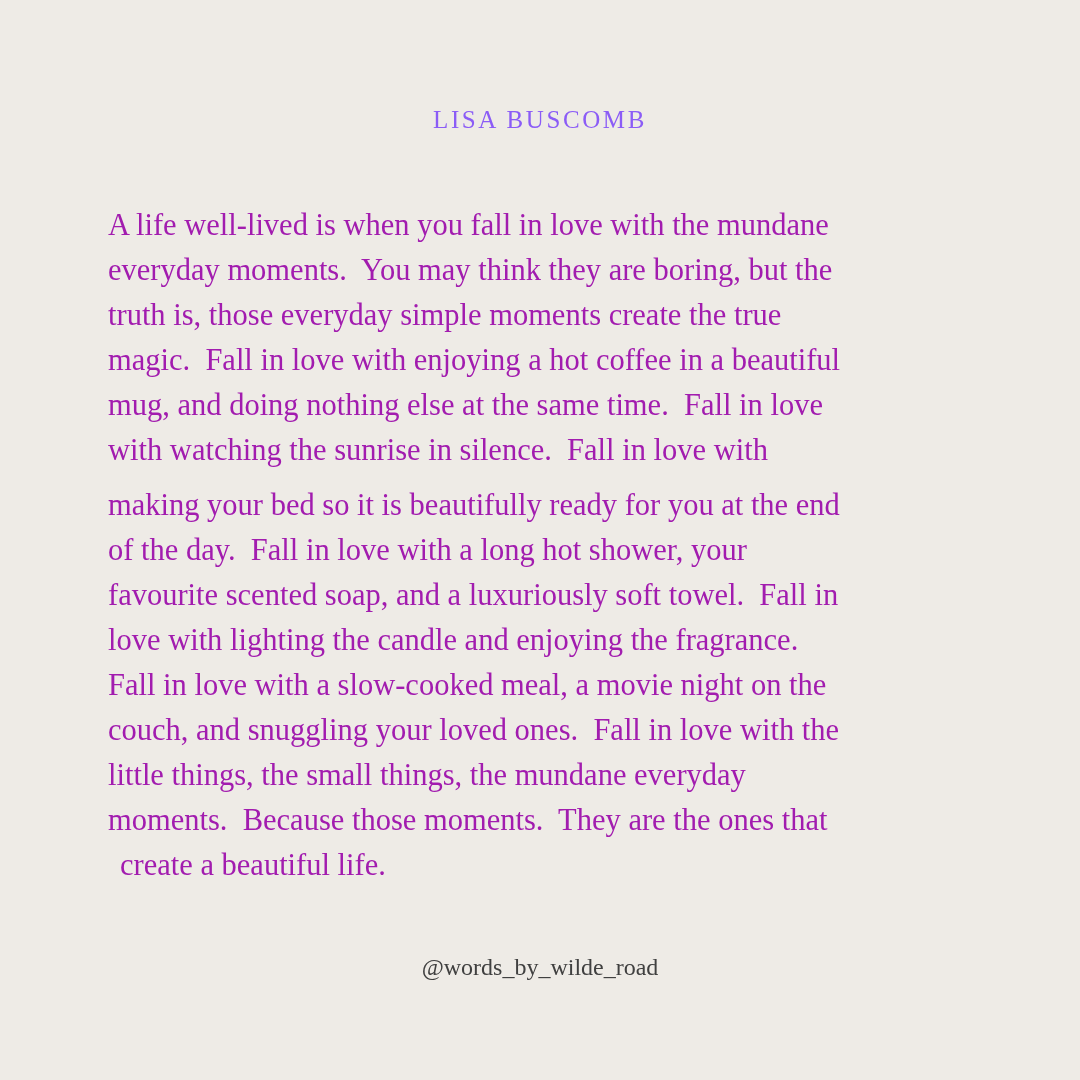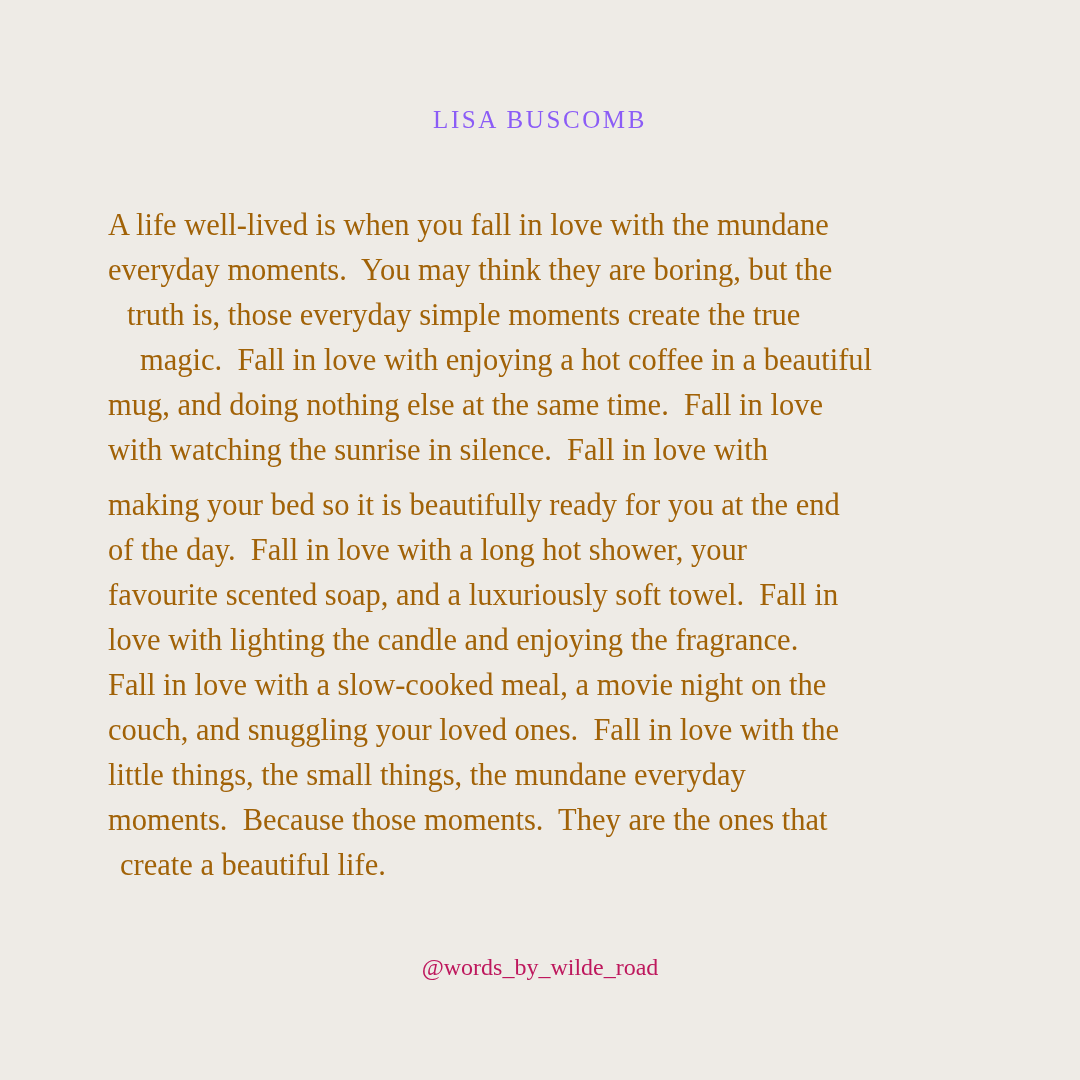--- a/index.html
+++ b/index.html
@@ -15,52 +15,52 @@
       top: 106px; left: 0; width: 1080px;
       text-align: center;
       font-size: 25px;
       letter-spacing: 2.6px;
       color: #8b5cf6;
     }
     .body-text {
       position: absolute;
       top: 203px; left: 108px; width: 864px;
       font-size: 30.5px;
-      color: #a16207;
+      color: #a21caf;
     }
     .line {
       height: 45px;
       line-height: 45px;
       white-space: nowrap;
       text-align: justify;
       text-align-last: justify;
       word-spacing: 0px;
     }
     .line.last {
       text-align-last: left;
       margin-left: 12px;
     }
     .handle {
       position: absolute;
       top: 954px; left: 0; width: 1080px;
       text-align: center;
       font-size: 24px;
-      color: #be185d;
+      color: #404040;
     }
   </style>
 </head>
 <body>
 
 <div class="author">LISA BUSCOMB</div>
 
 <div class="body-text">
   <div class="line" style="white-space: pre; text-align: left; text-align-last: left;">A life well-lived is when you fall in love with the mundane</div>
   <div class="line" style="white-space: pre; text-align: left; text-align-last: left;">everyday moments.  You may think they are boring, but the</div>
-  <div class="line" style="white-space: pre; text-align: right; text-align-last: left; margin-left: 19px;">truth is, those everyday simple moments create the true</div>
-  <div class="line" style="white-space: pre; text-align: left; text-align-last: left; margin-left: 32px;">magic.  Fall in love with enjoying a hot coffee in a beautiful</div>
+  <div class="line" style="white-space: pre; text-align: right; text-align-last: left;">truth is, those everyday simple moments create the true</div>
+  <div class="line" style="white-space: pre; text-align: left; text-align-last: left;">magic.  Fall in love with enjoying a hot coffee in a beautiful</div>
   <div class="line" style="white-space: pre; text-align: left; text-align-last: left;">mug, and doing nothing else at the same time.  Fall in love</div>
   <div class="line" style="white-space: pre; text-align: center; text-align-last: left;">with watching the sunrise in silence.  Fall in love with</div>
   <div class="line" style="white-space: pre; text-align: left; text-align-last: left; margin-top: 10px;">making your bed so it is beautifully ready for you at the end</div>
   <div class="line" style="white-space: pre; text-align: left; text-align-last: left;">of the day.  Fall in love with a long hot shower, your</div>
   <div class="line" style="white-space: pre; text-align: right; text-align-last: left;">favourite scented soap, and a luxuriously soft towel.  Fall in</div>
   <div class="line" style="white-space: pre; text-align: center; text-align-last: left;">love with lighting the candle and enjoying the fragrance.</div>
   <div class="line" style="white-space: pre; text-align: left; text-align-last: left;">Fall in love with a slow-cooked meal, a movie night on the</div>
   <div class="line" style="white-space: pre; text-align: left; text-align-last: left;">couch, and snuggling your loved ones.  Fall in love with the</div>
   <div class="line" style="white-space: pre; text-align: left; text-align-last: left;">little things, the small things, the mundane everyday</div>
   <div class="line" style="white-space: pre; text-align: left; text-align-last: left;">moments.  Because those moments.  They are the ones that</div>

